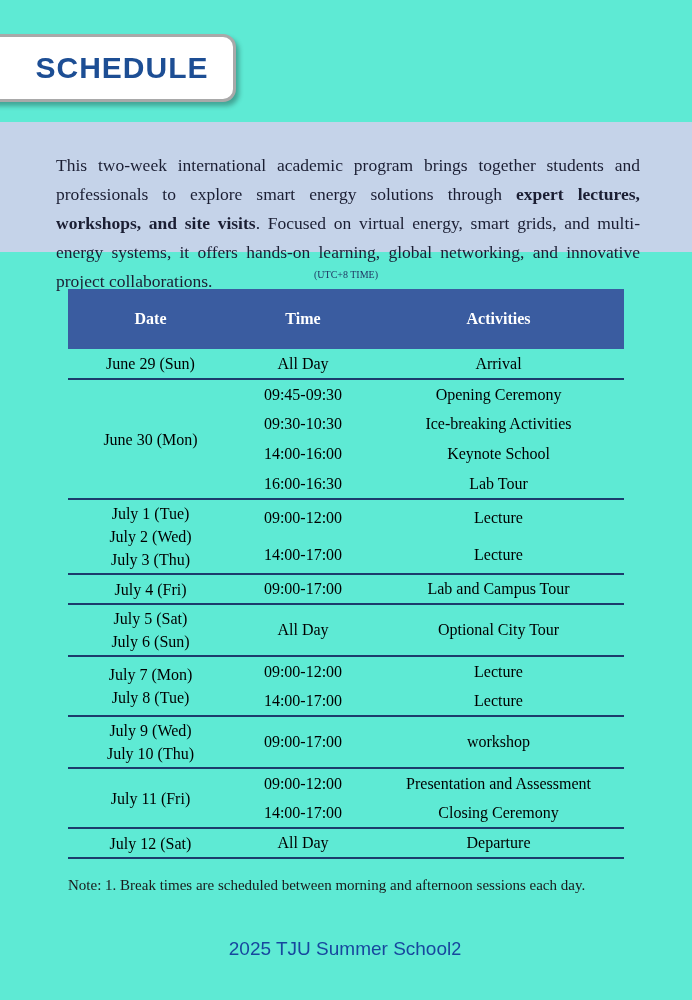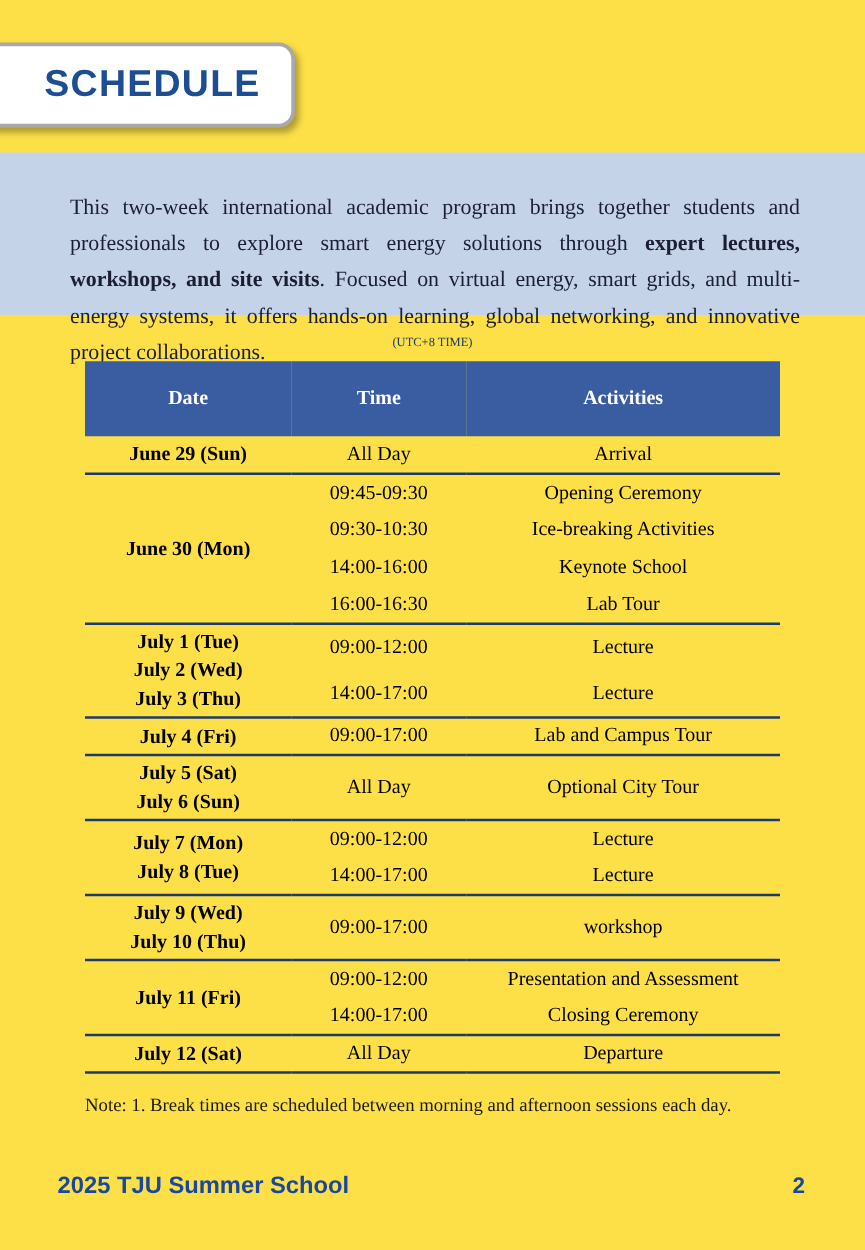--- a/index.html
+++ b/index.html
@@ -1,18 +1,18 @@
 <!DOCTYPE html>
 <html><head>
 <meta charset="utf-8">
 <style>
   html,body { margin:0; padding:0; background:#ffffff; }
   .page {
     position:relative; width:692px; height:1000px; margin:0 auto;
-    background:#fde047; overflow:hidden;
+    background:#5eead4; overflow:hidden;
     font-family:"Liberation Serif", serif; color:#000;
   }
 
   
   .badge {
     position:absolute; top:34px; left:-26px; width:256px; height:62px;
     background:#ffffff; border:3px solid #a9a9a9; border-radius:13px;
     box-shadow:3px 4px 5px rgba(0,0,0,0.30);
     display:flex; align-items:center; justify-content:center;
   }
@@ -47,33 +47,33 @@
   }
   col.c-date { width:165px; }
   col.c-time { width:140px; }
   col.c-act  { width:251px; }
   th {
     background:var(--header-bar,#3a5ca0); color:#ffffff; font-weight:bold;
     height:28px; text-align:center; font-size:16px; padding:16px;
   }
   td { text-align:center; vertical-align:middle; padding:2px 2px; }
   tr.sub-row { height:30px; }
-  td.date-cell { font-weight:bold; border-bottom:2.5px solid var(--rule,#1c3b6c); }
+  td.date-cell { font-weight:normal; border-bottom:2.5px solid var(--rule,#1c3b6c); }
   td.date-cell div { line-height:23px; }
   tr.block-end td { border-bottom:2.5px solid var(--rule,#1c3b6c); }
 
   
   .notes { margin-top:14px; font-size:15px; line-height:25px; color:#1a1a1a; white-space:nowrap; }
   .notes .note-2 { padding-left:43px; }
 
   
   .footer {
     position:absolute; left:46px; right:48px; top:938px;
-    display:flex; justify-content:space-between; align-items:baseline;
-    font-family:"Liberation Sans", sans-serif; font-weight:bold;
+    display:flex; justify-content:center; align-items:baseline;
+    font-family:"Liberation Sans", sans-serif; font-weight:normal;
     color:var(--footer-blue,#17479e);
   }
   .footer-left { font-size:19px; }
   .footer-page { font-size:18px; }
 </style>
 </head>
 <body>
 
 <div class="page" style="--accent-blue: #1d4e94; --header-bar: #3a5ca0; --rule: #1c3b6c; --intro-bg: #c5d3e9; --intro-text: #1b1e33; --utc-color: #1f3864; --footer-blue: #17479e;">
 

